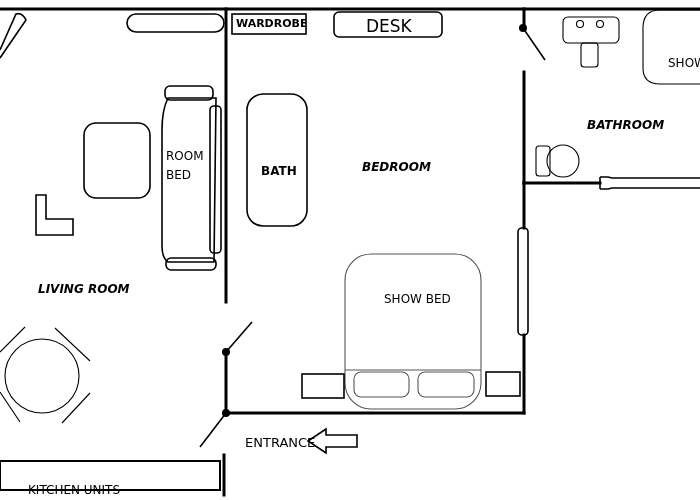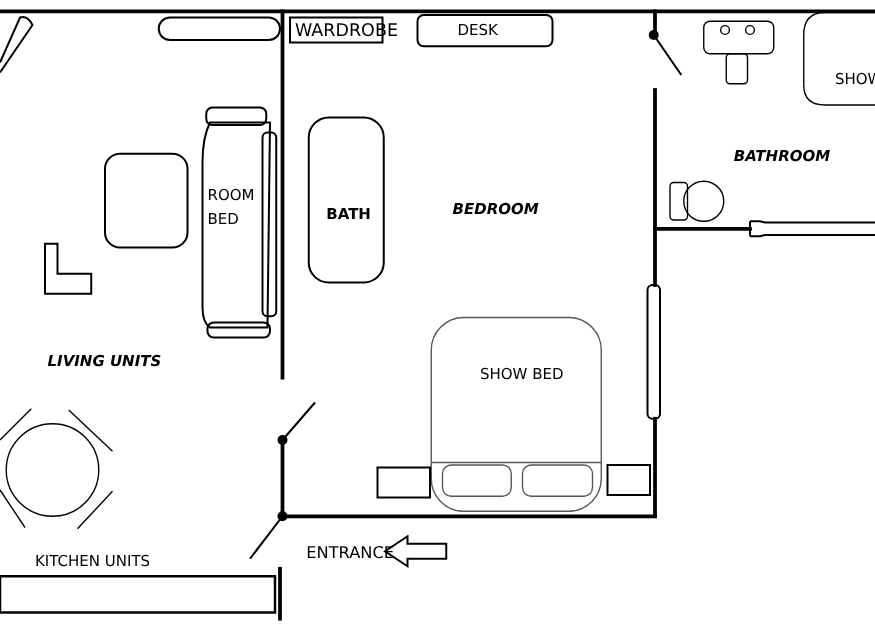--- a/index.html
+++ b/index.html
@@ -84,25 +84,25 @@
   <rect class="hair" x="581" y="43" width="17" height="24" rx="3"></rect>
 
   <path class="hair" d="M710 10 L660 10 Q643 10 643 28 L643 68 Q643 84 660 84 L710 84"></path>
 
   <rect class="hair" x="536" y="146" width="14" height="30" rx="3"></rect>
   <circle class="hair" cx="563" cy="161" r="16"></circle>
 
   <path class="thin" d="M308 441 L326 429 L326 435 L357 435 L357 447 L326 447 L326 453 Z"></path>
 </svg>
 
-<div class="label bold" style="left:38px; top:283px;">LIVING UNITS</div>
+<div class="label bold" style="left:38px; top:283px;">LIVING ROOM</div>
 <div class="label bold" style="left:362px; top:161px;">BEDROOM</div>
 <div class="label bold" style="left:587px; top:119px;">BATHROOM</div>
 
-<div class="label" style="left:236px; top:18px; font-size:14px;">WARDROBE</div>
-<div class="label" style="left:366px; top:18px; font-size:12px;">DESK</div>
+<div class="label" style="left:236px; top:18px; font-size:11px;font-weight:bold;">WARDROBE</div>
+<div class="label" style="left:366px; top:18px; font-size:17px;">DESK</div>
 <div class="label" style="left:166px; top:150px;">ROOM</div>
 <div class="label" style="left:166px; top:169px;">BED</div>
 <div class="label" style="left:261px; top:165px;font-weight:bold;">BATH</div>
 <div class="label" style="left:384px; top:293px;">SHOW BED</div>
 <div class="label" style="left:668px; top:57px;">SHOW</div>
-<div class="label" style="left:28px; top:443px;">KITCHEN UNITS</div>
+<div class="label" style="left:28px; top:484px;">KITCHEN UNITS</div>
 <div class="label" style="left:245px; top:436px; font-size:13px;">ENTRANCE</div>
 
 </body></html>

